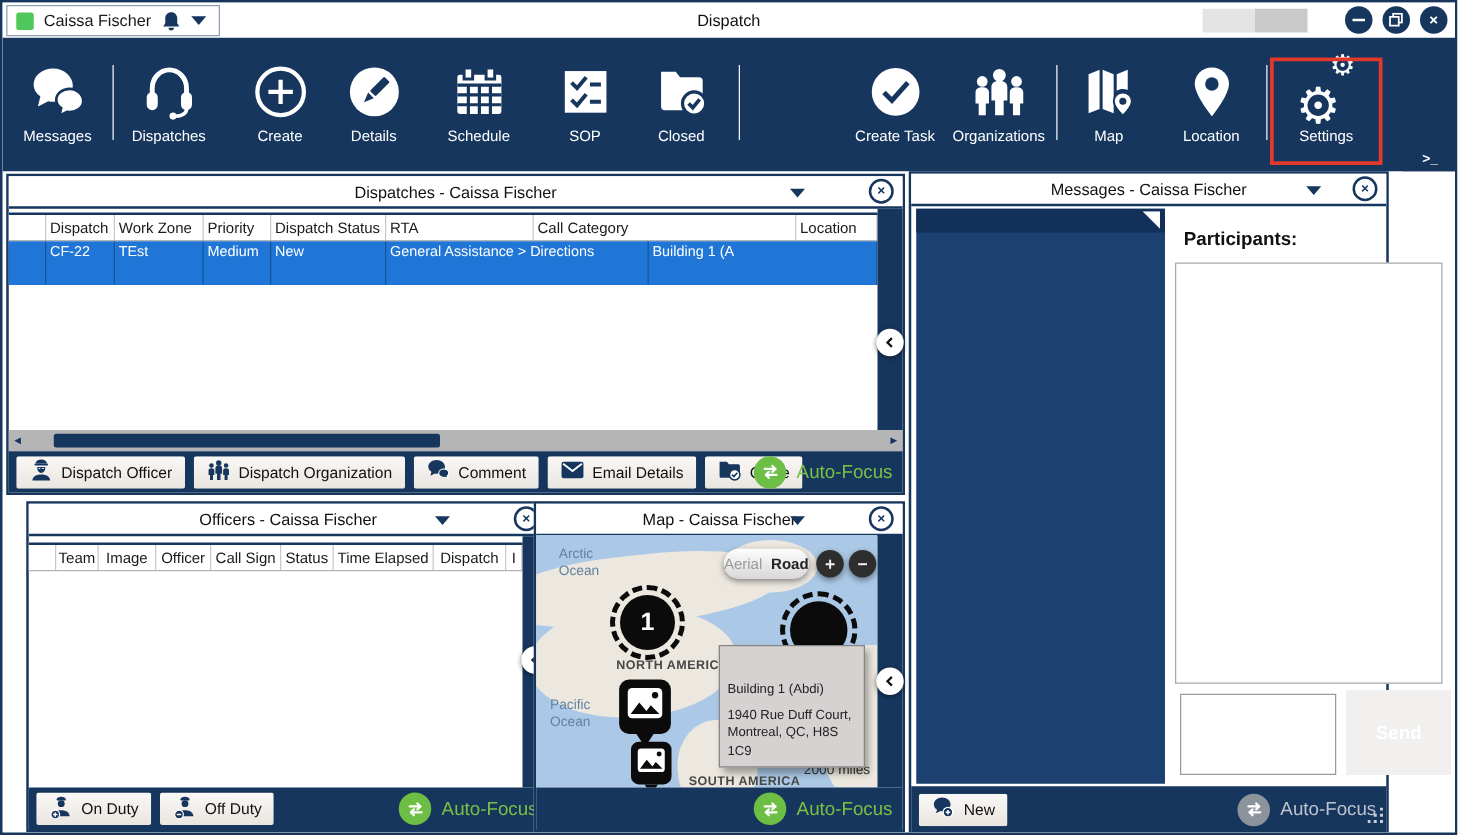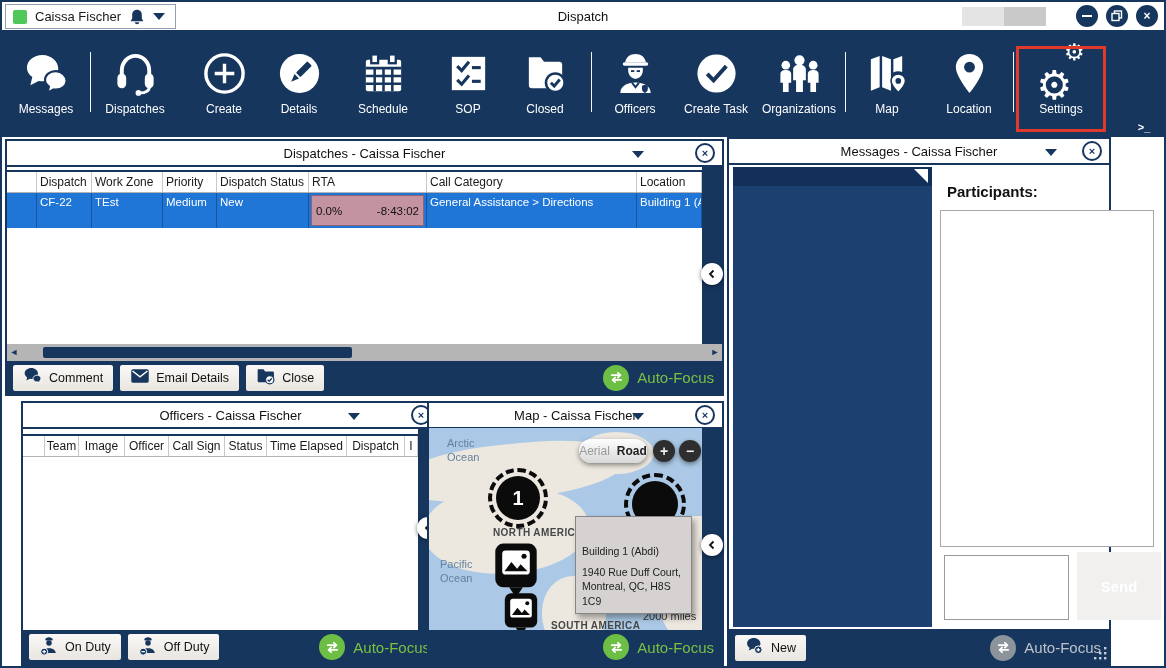--- a/index.html
+++ b/index.html
@@ -214,37 +214,20 @@
         <svg viewBox="0 0 48 48">
             <path d="M7 7.5h12l3.5 4.5H38a3 3 0 013 3v21a3 3 0 01-3 3H10a3 3 0 01-3-3v-28.5z" fill="#fff"></path>
             <circle cx="34" cy="33.5" r="9.5" fill="#fff" stroke="#16365E" stroke-width="2.6"></circle>
             <path d="M29.5 33.5l3.4 3.4 5.6-6.8" stroke="#16365E" stroke-width="3" fill="none"></path>
           </svg>
       </span>
       <span class="tb-label">Closed</span>
     </div>
     <div class="tb-sep" style="left:589px"></div>
 
-    <div class="tb-item" style="left:590px">
-      <span>
-        <svg viewBox="0 0 48 48">
-            <g fill="#fff">
-              <path d="M13.5 12.5C14 7.5 18.5 4 24 4s10 3.5 10.5 8.5z"></path>
-              <rect x="11" y="12.5" width="26" height="3.6" rx="1.8"></rect>
-              <path d="M16.5 18h15v2.8c0 4.6-3.3 8.7-7.5 8.7s-7.5-4.1-7.5-8.7z"></path>
-              <path d="M8.5 44c0-7 6.8-10.7 15.5-10.7S39.5 37 39.5 44z"></path>
-            </g>
-            <rect x="19.4" y="20.6" width="3.4" height="1.9" fill="#16365E"></rect>
-            <rect x="25.2" y="20.6" width="3.4" height="1.9" fill="#16365E"></rect>
-            <path d="M20.5 33.6L24 38l3.5-4.4" fill="none" stroke="#16365E" stroke-width="2"></path>
-            <path d="M30.6 36.6l3-1.2 3 1.2v3c0 2-1.2 3.6-3 4.3-1.8-.7-3-2.3-3-4.3z" fill="#16365E"></path>
-          </svg>
-      </span>
-      <span class="tb-label">Officers</span>
-    </div>
 
     <div class="tb-item" style="left:671px">
       <span>
         <svg viewBox="0 0 48 48">
             <circle cx="24" cy="24" r="19.5" fill="#fff"></circle>
             <path d="M14.5 24.5l6.5 6.5L34 16.5" stroke="#16365E" stroke-width="4" fill="none"></path>
           </svg>
       </span>
       <span class="tb-label">Create Task</span>
     </div>
@@ -317,46 +300,62 @@
         <div class="th c5">RTA</div>
         <div class="th c6">Call Category</div>
         <div class="th c7">Location</div>
       </div>
       <div class="drow">
         <div class="td c0"></div>
         <div class="td c1">CF-22</div>
         <div class="td c2">TEst</div>
         <div class="td c3">Medium</div>
         <div class="td c4">New</div>
-        <div class="td c5 tdc">
-          <div class="rta-box">
-            <span>0.0%</span>
-            <span>-8:43:02</span>
-          </div>
-        </div>
         <div class="td c6">General Assistance &gt; Directions</div>
         <div class="td c7">Building 1 (A</div>
       </div>
     </div>
 
     <div class="collapse-strip" style="right:0;top:26px;width:20px;height:177px">
       <div class="collapse-btn" style="top:96px">
         <svg width="10" height="10" viewBox="0 0 10 10">
             <path d="M6.5 1.5L3 5l3.5 3.5" stroke="#111" stroke-width="1.8" fill="none"></path>
           </svg>
       </div>
     </div>
 
     <div class="hscroll">
       <div class="hs-arrow">◄</div>
       <div class="hs-thumb"></div>
       <div class="hs-arrow" style="position:absolute;right:0">►</div>
     </div>
 
     <div class="bbar" style="top:220px;height:33px">
+      <button class="btn">
+        <span><svg viewBox="0 0 24 24" fill="#16365E">
+              <path d="M6.5 5.8C6.8 3.6 9.1 2 12 2s5.2 1.6 5.5 3.8z"></path>
+              <rect x="5.5" y="5.8" width="13" height="1.9" rx=".9"></rect>
+              <path d="M8.2 9h7.6v1.4c0 2.4-1.6 4.4-3.8 4.4s-3.8-2-3.8-4.4z"></path>
+              <path d="M3.5 22c0-3.8 3.7-5.8 8.5-5.8s8.5 2 8.5 5.8z"></path>
+              <rect x="9.5" y="10" width="1.6" height="1" fill="#fff"></rect>
+              <rect x="12.9" y="10" width="1.6" height="1" fill="#fff"></rect>
+            </svg></span>
+        <span>Dispatch Officer</span>
+      </button>
+      <button class="btn">
+        <span><svg viewBox="0 0 24 24" fill="#16365E">
+              <circle cx="5" cy="7.7" r="2.2"></circle>
+              <path d="M2.2 16.8v-4.5c0-1.3 1.1-2.1 2.8-2.1s2.8.8 2.8 2.1v4.5H6.5v4.7H3.6v-4.7z"></path>
+              <circle cx="19" cy="7.7" r="2.2"></circle>
+              <path d="M16.2 16.8v-4.5c0-1.3 1.1-2.1 2.8-2.1s2.8.8 2.8 2.1v4.5h-1.3v4.7h-2.9v-4.7z"></path>
+              <circle cx="12" cy="5.2" r="2.6"></circle>
+              <path d="M8.8 15.5v-5.6c0-1.6 1.4-2.5 3.2-2.5s3.2.9 3.2 2.5v5.6h-1.5v6h-3.4v-6z"></path>
+            </svg></span>
+        <span>Dispatch Organization</span>
+      </button>
       <button class="btn">
         <span><svg viewBox="0 0 24 24">
               <path d="M10 2.5C5.6 2.5 2 5.3 2 8.8c0 2 1.2 3.8 3 4.9L4 17.5l4.2-2.1c.6.1 1.2.2 1.8.2 4.4 0 8-2.8 8-6.4s-3.6-6.7-8-6.7z" fill="#16365E"></path>
               <path d="M17 11c-2.8 0-5 1.8-5 4.1 0 2.2 2.2 4.1 5 4.1.4 0 .9-.1 1.3-.2l2.4 1.2-.7-2.3c.9-.7 1.5-1.7 1.5-2.8 0-2.3-1.7-4.1-4.5-4.1z" fill="#16365E" stroke="#fff" stroke-width="1"></path>
             </svg></span>
         <span>Comment</span>
       </button>
       <button class="btn">
         <span><svg viewBox="0 0 24 24">
               <rect x="1.5" y="4" width="21" height="16" rx="2" fill="#16365E"></rect>

